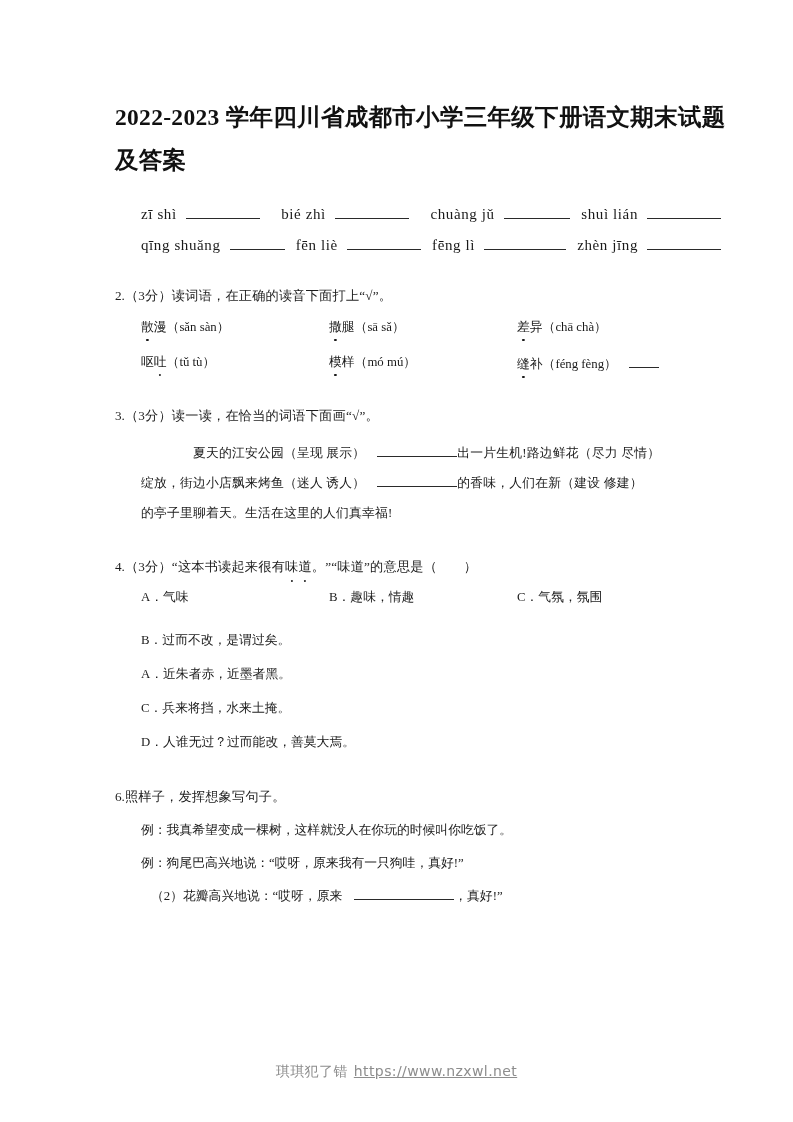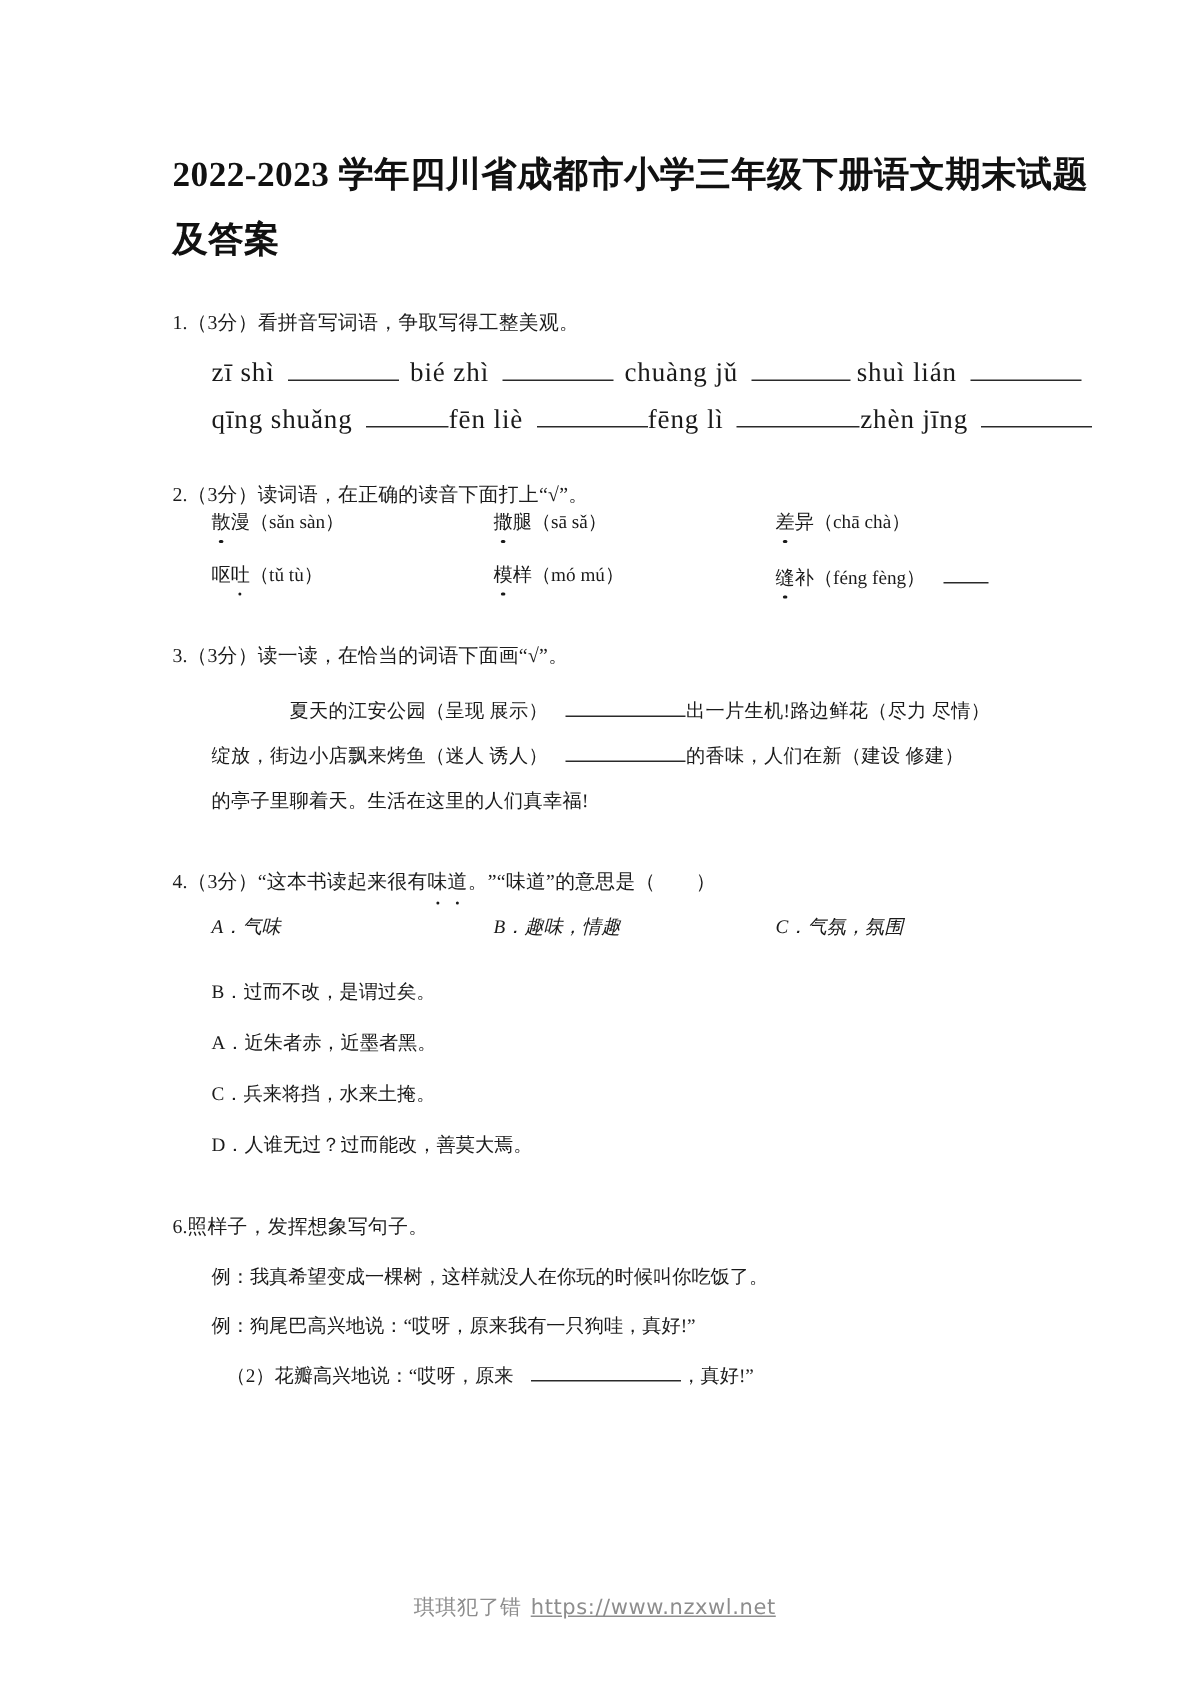--- a/index.html
+++ b/index.html
@@ -59,21 +59,21 @@
     font-size: 12.6px;
     line-height: 20px;
     display: flex;
     align-items: baseline;
     white-space: nowrap;
   }
   .row.tight { margin-top: 11px; }
 
   .py {
     font-family: "Liberation Serif", "DejaVu Serif", serif;
-    font-size: 18px;
+    font-size: 15px;
     letter-spacing: 0.6px;
   }
 
   
   .blank {
     display: inline-block;
     border-bottom: 1.15px solid #2a2a2a;
     height: 13px;
     vertical-align: baseline;
   }
@@ -92,20 +92,21 @@
 
   
   .pyitem { display: inline-flex; align-items: baseline; }
   .pyitem .blank { margin-left: 9px; }
 
   
   .grid3 {
     display: flex;
     padding-left: 26px;
     font-size: 12.8px;
+    margin-top: 13px;
   }
   .grid3 .cell { width: 188px; white-space: nowrap; }
   .grid3 .cell:last-child { width: auto; }
   .emph {
     position: relative;
     display: inline-block;
   }
   .emph::after {
     content: "";
     position: absolute;
@@ -129,21 +130,21 @@
   .para .indent { display: inline-block; width: 52px; }
 
   
   .optrow {
     display: flex;
     padding-left: 26px;
     margin-top: 12px;
     font-size: 12.8px;
     white-space: nowrap;
   }
-  .optrow .opt { width: 188px; font-style: italic; }
+  .optrow .opt { width: 188px; }
   .optrow .opt:last-child { width: auto; }
 
   .optline {
     padding-left: 26px;
     margin-top: 14px;
     font-size: 12.8px;
     line-height: 20px;
     white-space: nowrap;
   }
 
@@ -178,21 +179,20 @@
   .watermark .wm-url { margin-left: 6px; text-decoration: underline; }
 </style>
 </head>
 <body>
 
 <div class="page">
 
   <h1 class="doc-title">2022-2023 学年四川省成都市小学三年级下册语文期末试题及答案</h1>
 
   <div class="qblock">
-    <div class="qstem"><span class="qnum">1.</span><span>（3分）</span><span>看拼音写词语，争取写得工整美观。</span></div>
 
     <div class="row">
       <span class="pyitem">
           <span class="py">zī shì</span>
           <span class="blank b-lg"></span>
         </span>
       <span class="gap-m"></span>
       <span class="pyitem">
           <span class="py">bié zhì</span>
           <span class="blank b-lg"></span>

